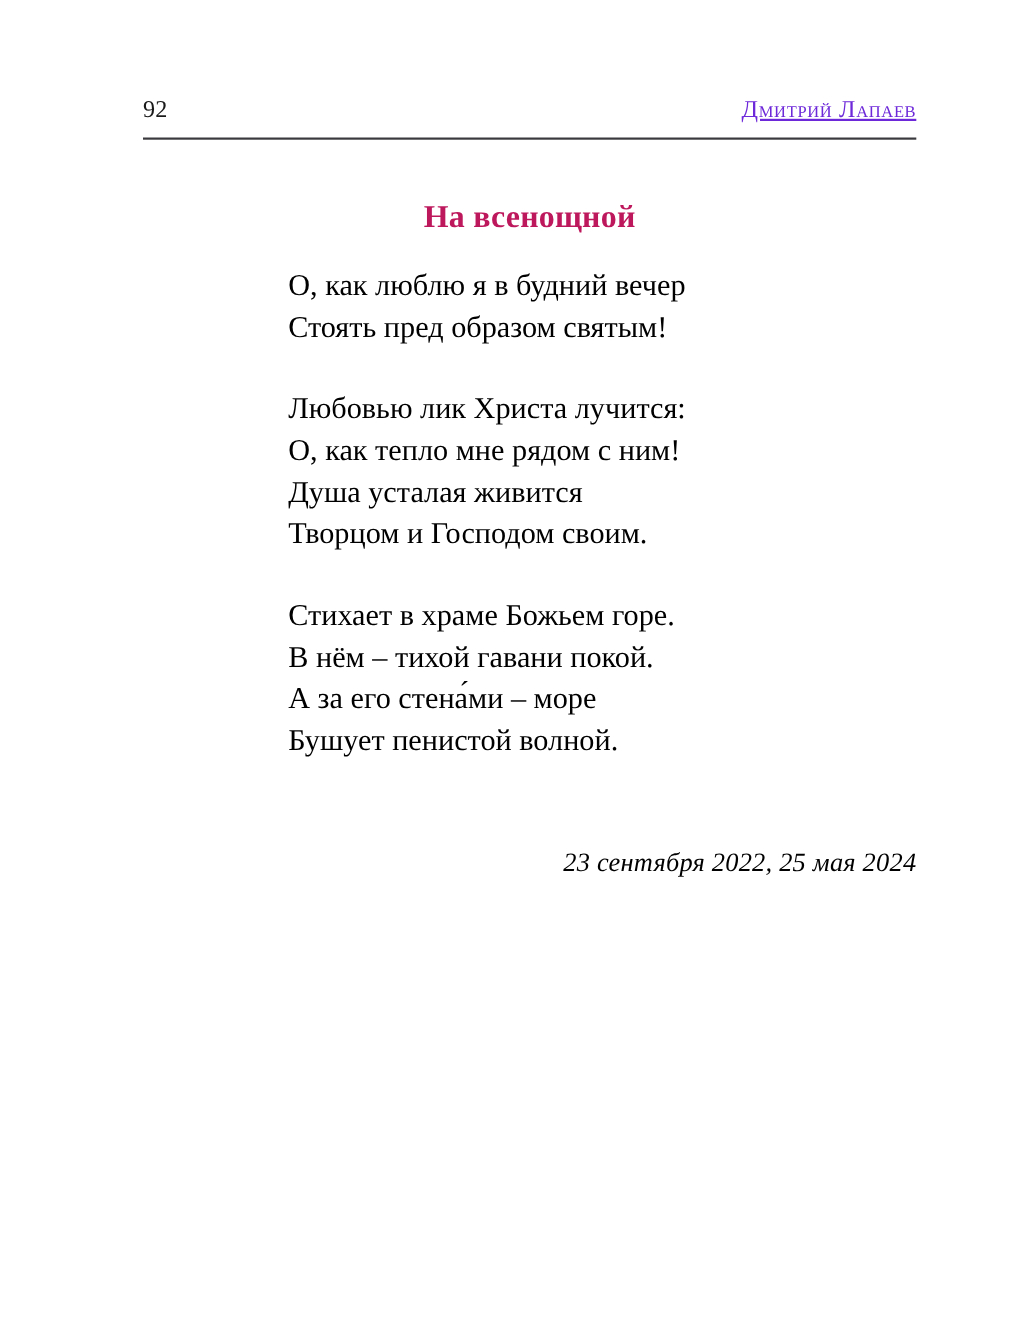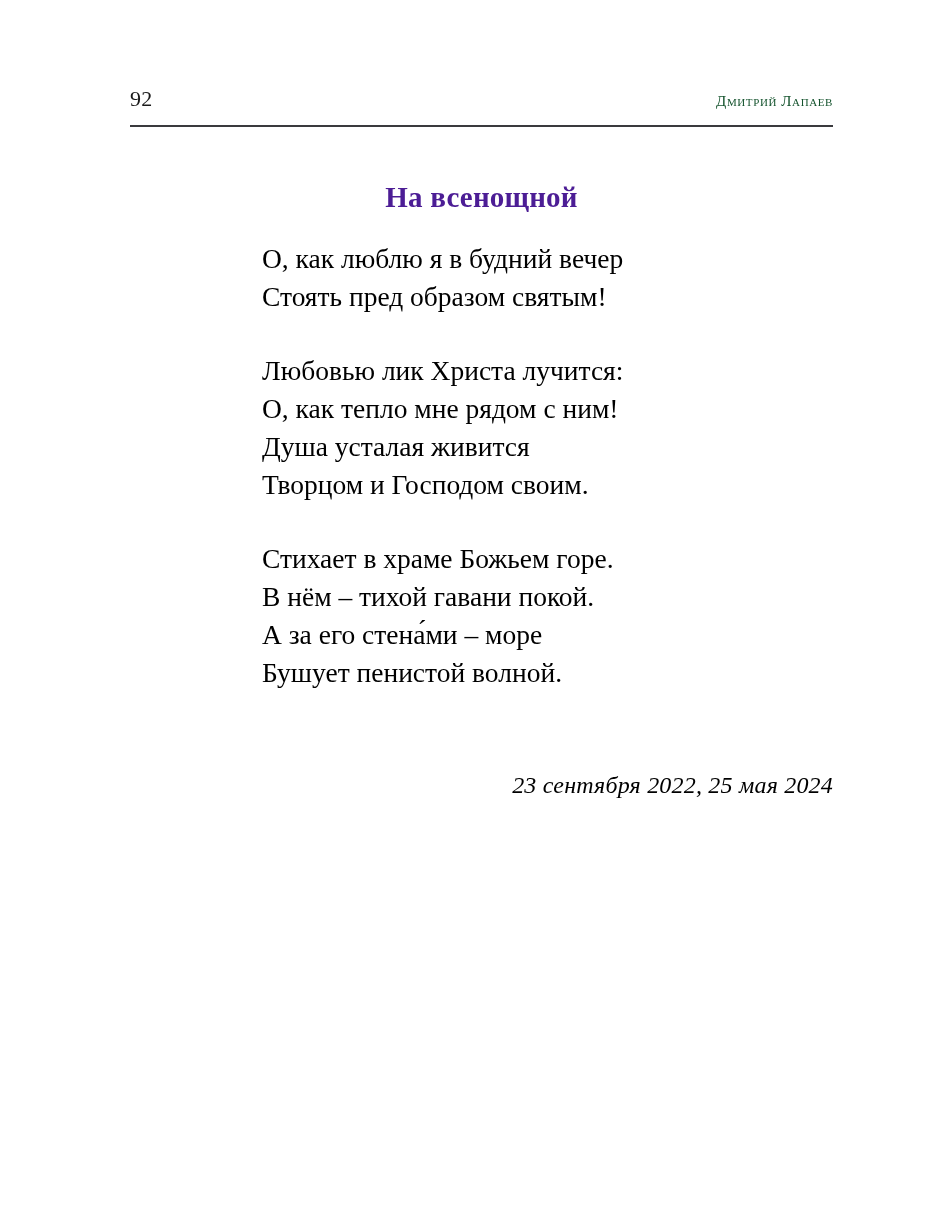--- a/index.html
+++ b/index.html
@@ -34,27 +34,28 @@
 
   .folio {
     font-size: 22px;
     line-height: 1;
     letter-spacing: 0.2px;
     color: #1a1a1a;
     white-space: nowrap;
   }
 
   .running-author {
-    font-size: 15px;
+    font-size: 22px;
     line-height: 1;
     font-variant: small-caps;
     font-variant-caps: small-caps;
     letter-spacing: 0.6px;
-    color: #14532d;
+    color: #6d28d9;
     white-space: nowrap;
+    text-decoration: underline;
   }
 
   .head-rule {
     position: absolute;
     left: 130px;
     top: 125px;
     width: 703px;
     height: 2px;
     background: #3a3a3e;
   }
@@ -63,21 +64,21 @@
   .poem-title {
     position: absolute;
     left: 130px;
     top: 161px;
     width: 703px;
     text-align: center;
     font-size: 29px;
     font-weight: bold;
     line-height: 1.2;
     letter-spacing: 0.2px;
-    color: #4c1d95;
+    color: #be185d;
   }
 
   .poem-body {
     position: absolute;
     left: 262px;
     top: 240px;
     width: 600px;
   }
 
   .stanza {

